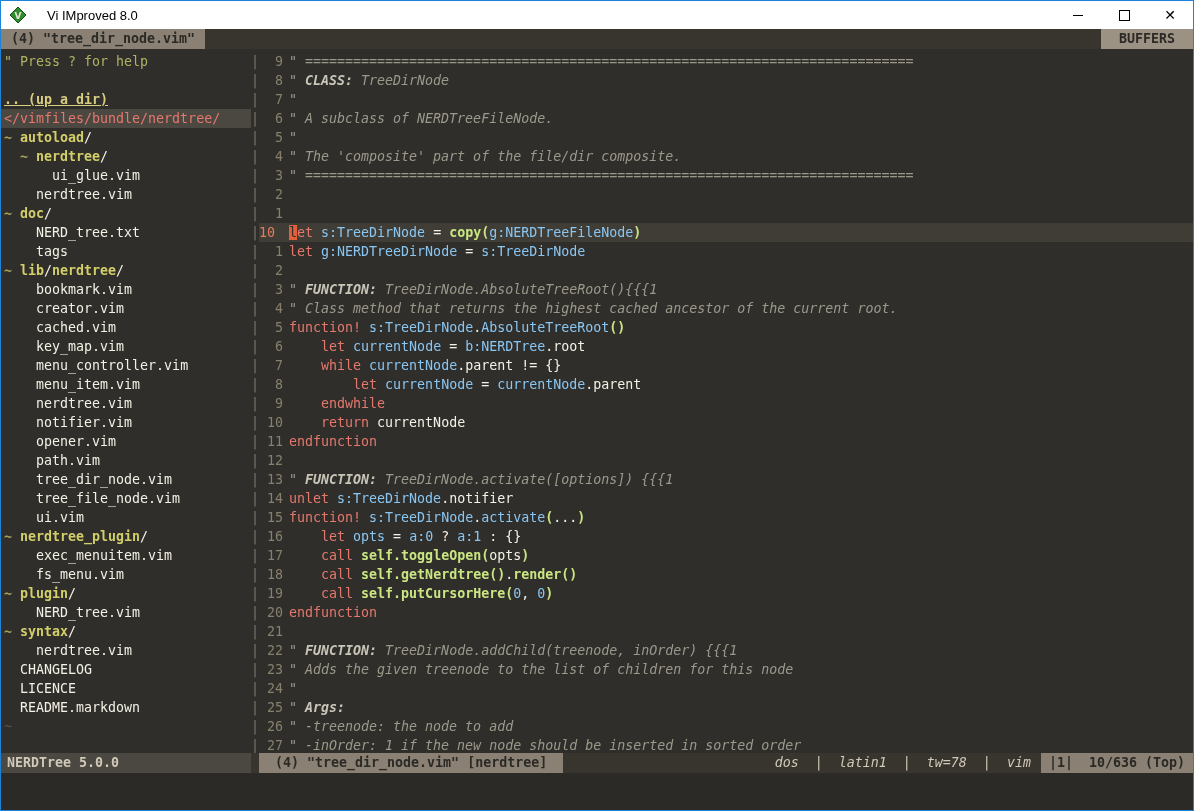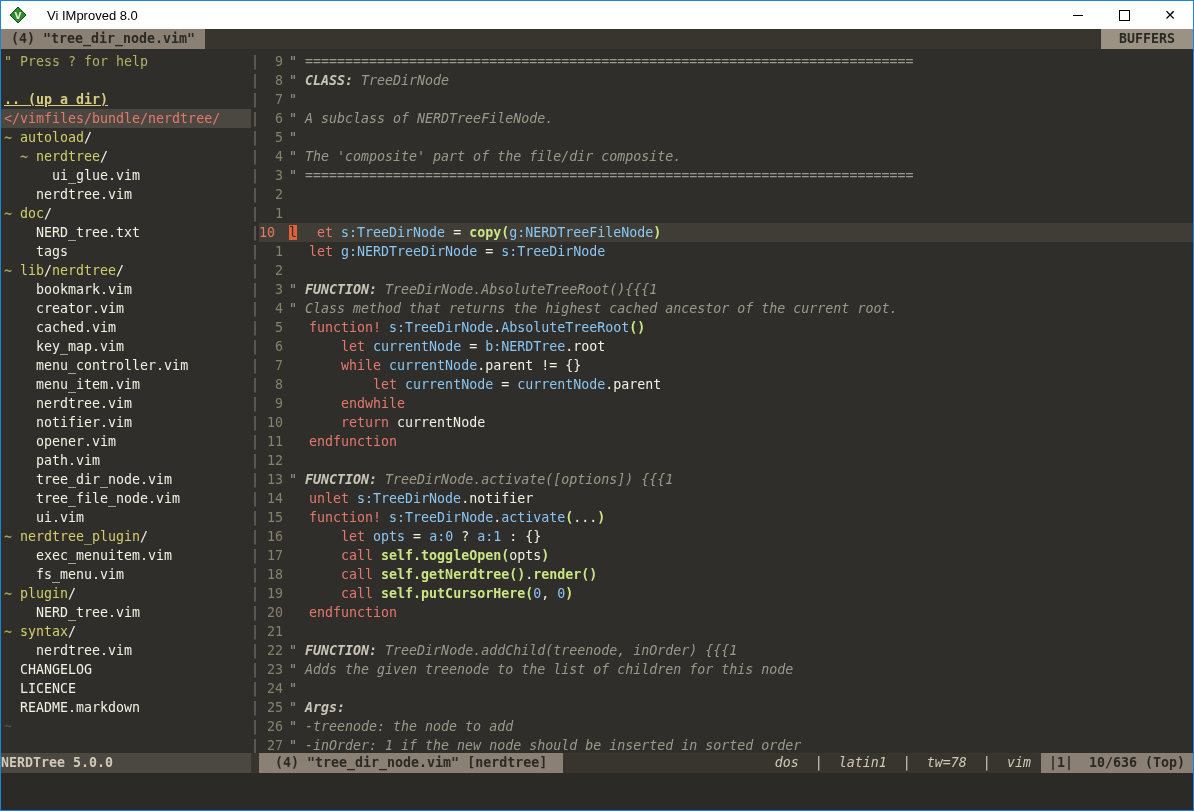--- a/index.html
+++ b/index.html
@@ -30,36 +30,36 @@
   .row{height:19px;white-space:pre;}
   .nerdtree .row{padding-left:3px;}
   .row.hl-root{background:var(--rootBg);}
   .row.hl-cursor{background:var(--cursorLineBg);}
   .gut{display:inline-block;width:24px;margin-right:6px;color:var(--gutter);white-space:pre;}
   .gut.curnum{color:var(--curNum);}
   
   .t-fg{color:var(--fg);}
   .t-c{color:var(--comment);font-style:italic;}
   .t-ck{color:var(--commentHl);font-style:italic;font-weight:bold;}
-  .t-kw{color:var(--red);margin-left:20px;}
+  .t-kw{color:var(--red);}
   .t-id{color:var(--blue);}
   .t-fn{color:var(--green);font-weight:bold;}
   .t-help{color:var(--help);}
   .t-up{color:var(--up);font-weight:bold;text-decoration:underline;}
   .t-root{color:var(--red);}
-  .t-dir{color:var(--dir);font-weight:normal;text-align:center;}
+  .t-dir{color:var(--dir);font-weight:bold;text-align:center;}
   .t-tld{color:var(--tld);font-weight:bold;}
   .t-file{color:var(--fg);}
   .t-nontext{color:#56544c;}
   .t-cursor{background:var(--cursorBg);color:#2f2e2b;}
   
   .statusline{position:absolute;top:752px;left:0;right:0;height:20px;display:flex;
               font-size:13.3px;line-height:20px;}
   .st-nc{width:250px;flex:none;background:var(--statusNCBg);color:var(--statusNCText);
-         font-weight:bold;padding-left:0;box-sizing:border-box;}
+         font-weight:bold;padding-left:6px;box-sizing:border-box;}
   .st-gap{width:8px;flex:none;background:var(--statusMidBg);}
   .st-file{background:var(--statusHlBg);color:var(--statusHlText);font-weight:bold;
            padding:0 8px;white-space:pre;}
   .st-mid{flex:1;background:var(--statusMidBg);color:var(--statusNCText);
           text-align:right;padding-right:10px;white-space:pre;font-style:italic;}
   .st-right{background:var(--statusHlBg);color:var(--statusHlText);font-weight:bold;
             padding:0 8px;white-space:pre;}
   .cmdline{position:absolute;top:772px;left:0;right:0;bottom:0;background:var(--cmdBg);}
 </style>
 </head>

